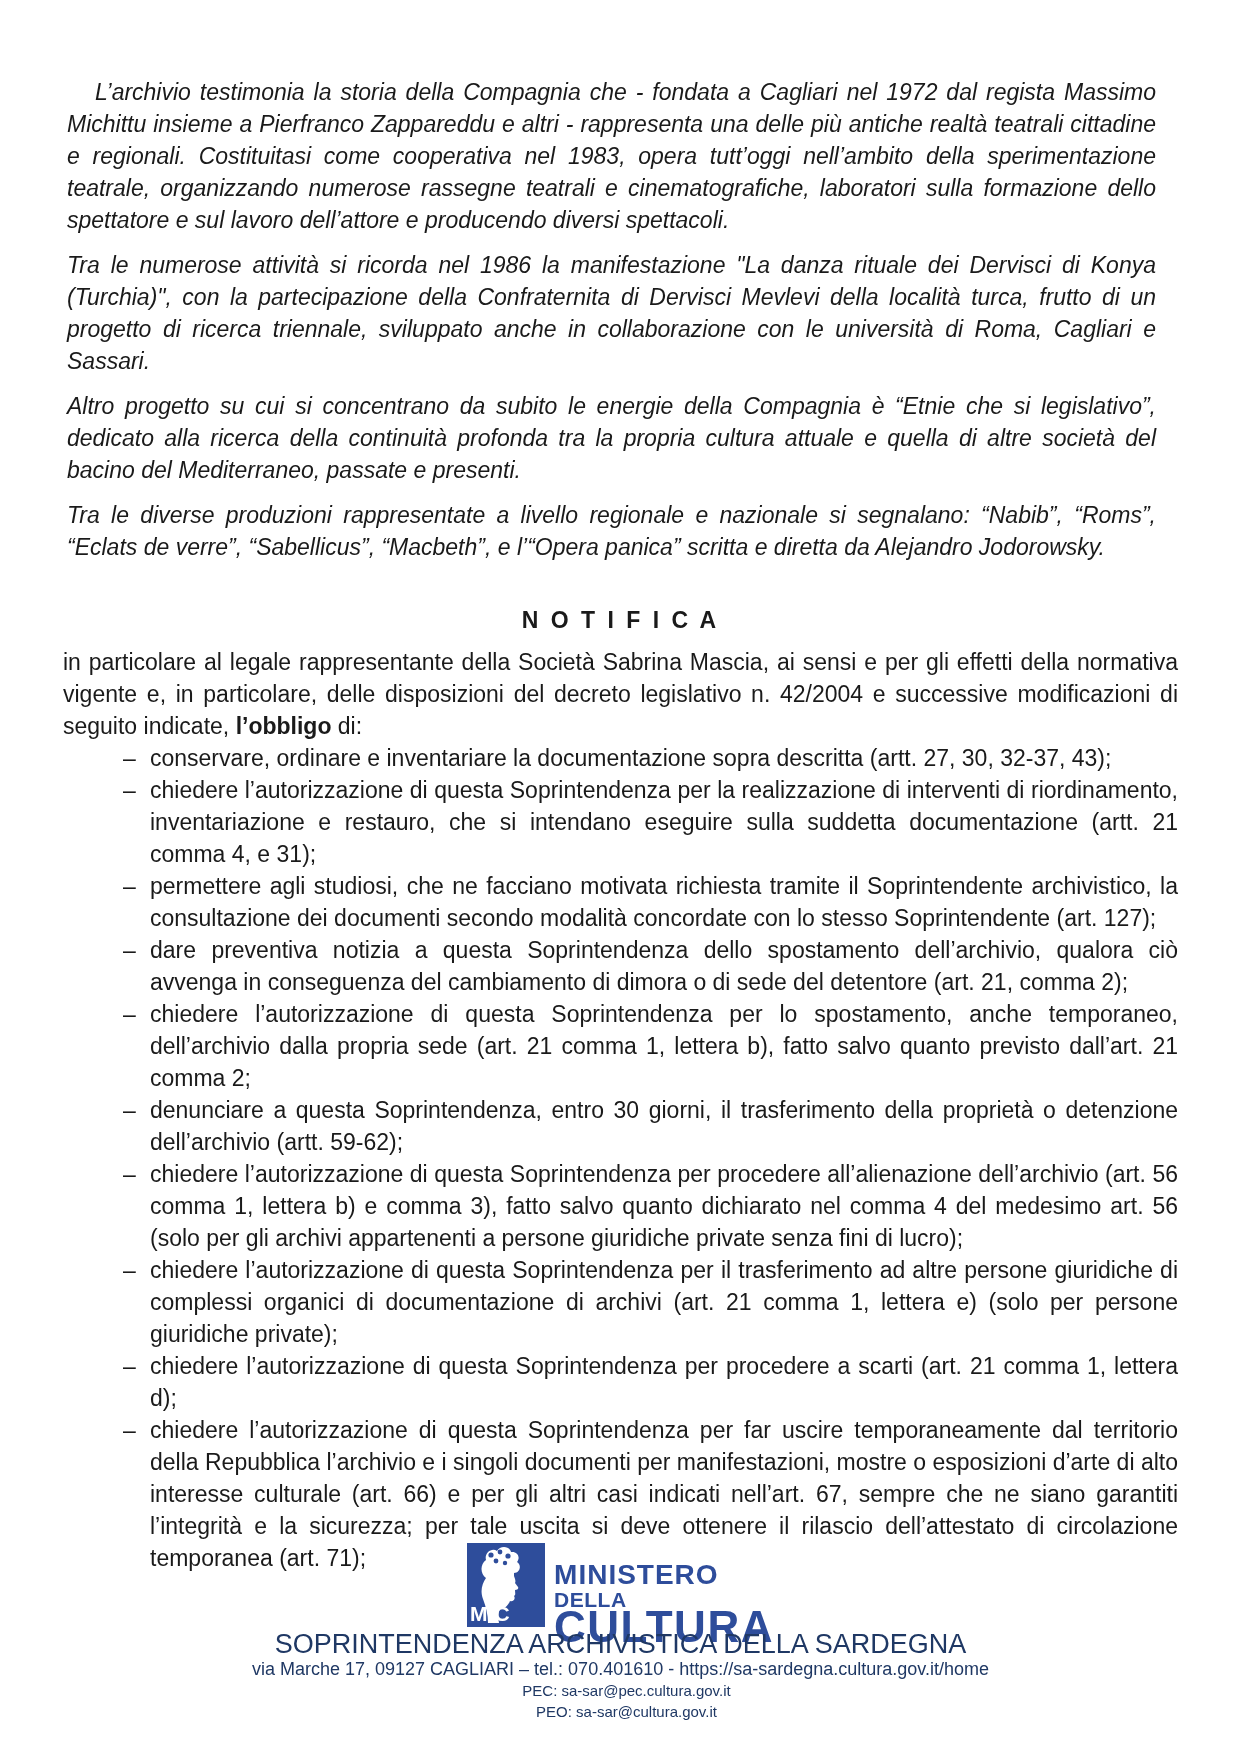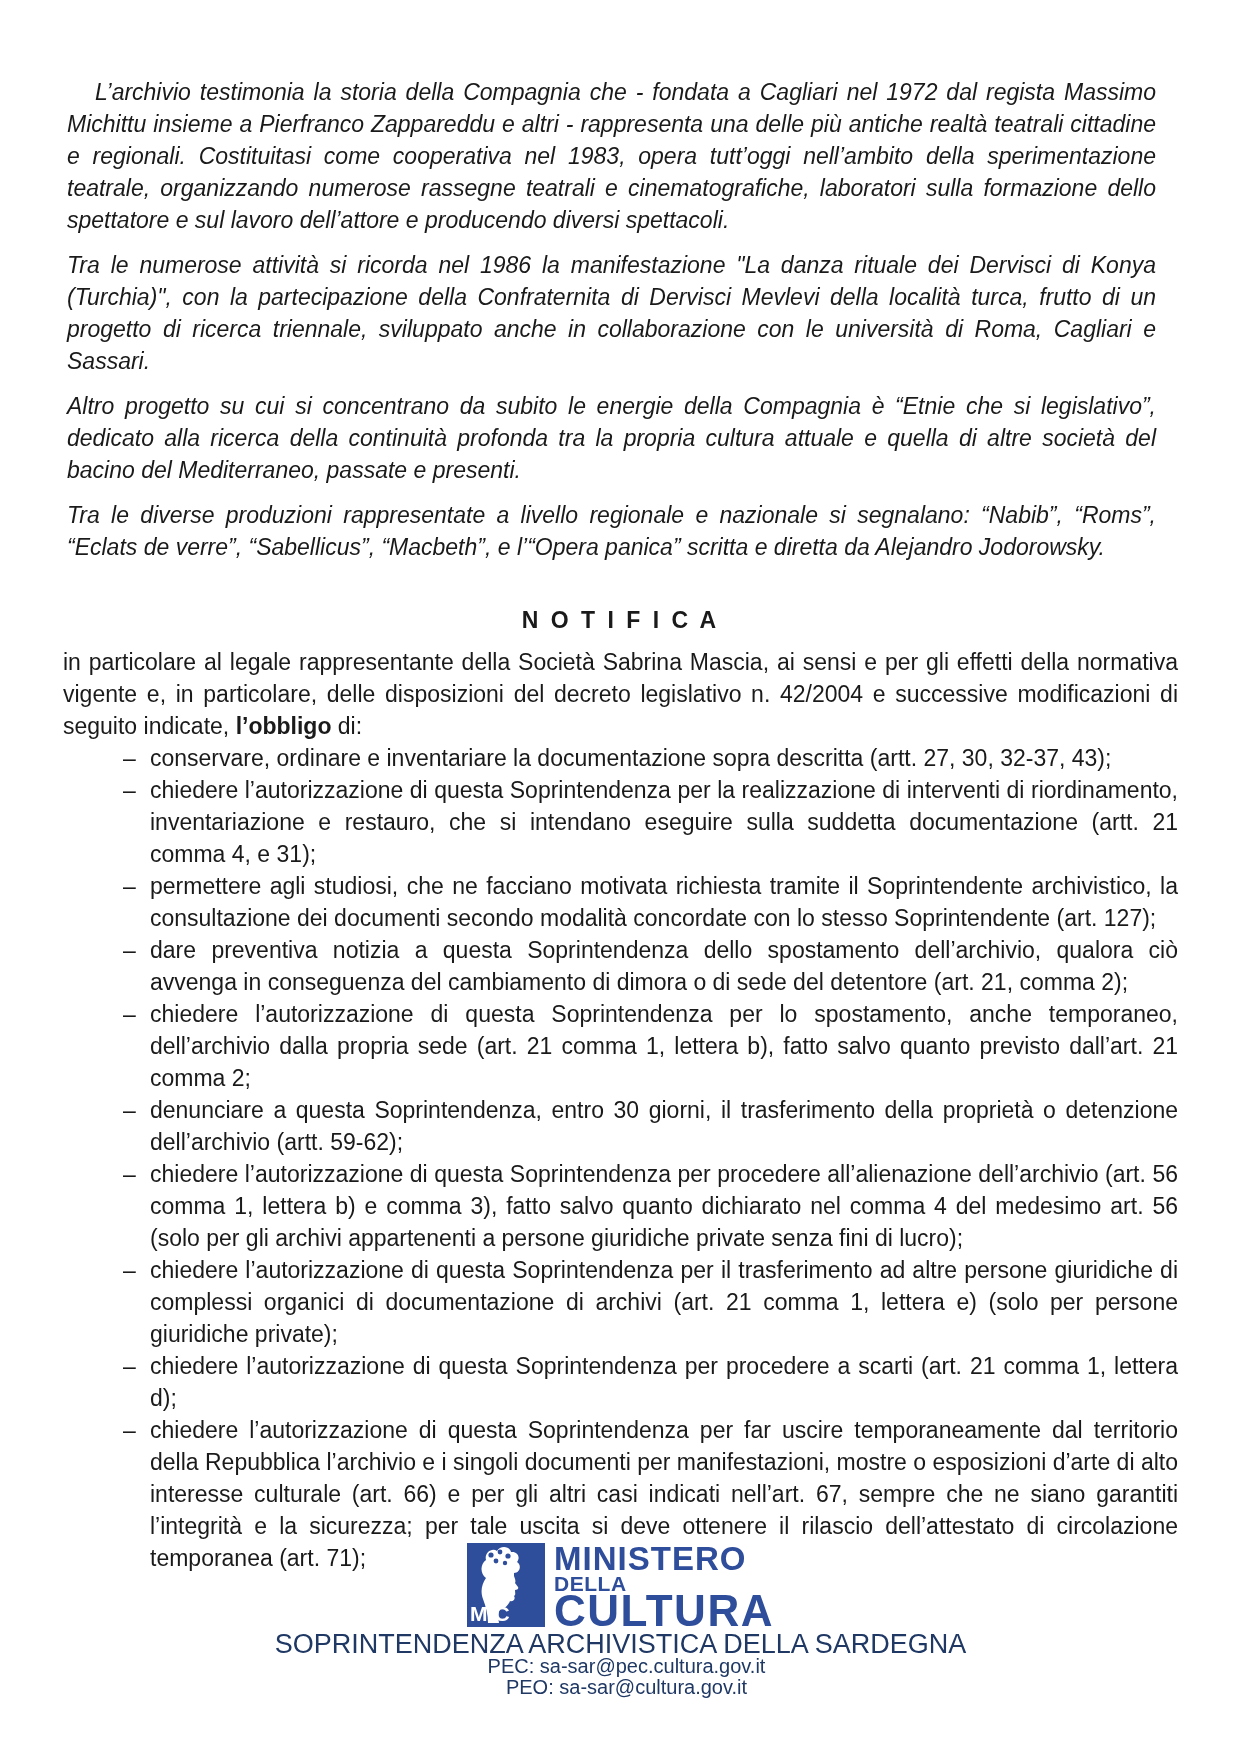--- a/index.html
+++ b/index.html
@@ -92,38 +92,38 @@
     font-size:21px;
     letter-spacing:0.5px;
   }
   .logo-square svg{position:absolute;top:0;left:0;}
   .ministry{
     text-align:left;
     color:var(--logo-blue,#2e4d9b);
     font-weight:600;
     padding-top:2px;
   }
-  .ministry .l1{font-size:33px;line-height:27px;letter-spacing:1px;}
+  .ministry .l1{font-size:28px;line-height:27px;letter-spacing:1px;margin-top:16px;}
   .ministry .l2{font-size:21px;line-height:23px;letter-spacing:0.5px;}
   .ministry .l3{font-size:44px;line-height:31px;letter-spacing:1.5px;}
   .office{
     margin-top:3px;
     color:var(--footer-navy,#1f3864);
     font-size:27px;
     line-height:24px;
   }
   .addr{
     margin-top:2px;
     color:var(--footer-navy,#1f3864);
     font-size:18px;
     line-height:22px;
   }
   .pecpeo{
     color:var(--footer-navy,#1f3864);
-    font-size:20px;
+    font-size:15px;
     line-height:21px;
     padding-left:12px;
   }
 </style>
 </head>
 <body>
 
 <div class="page">
   <div class="content">
 
@@ -181,16 +181,17 @@
         </svg>
         <span class="acronym">MiC</span>
       </div>
       <div class="ministry">
         <div class="l1">MINISTERO</div>
         <div class="l2">DELLA</div>
         <div class="l3">CULTURA</div>
       </div>
     </div>
     <div class="office">SOPRINTENDENZA ARCHIVISTICA DELLA SARDEGNA</div>
+    <div class="addr">via Marche 17, 09127 CAGLIARI  –  tel.: 070.401610 - https://sa-sardegna.cultura.gov.it/home</div>
     <div class="pecpeo">PEC: sa-sar@pec.cultura.gov.it</div>
     <div class="pecpeo">PEO: sa-sar@cultura.gov.it</div>
   </div>
 </div>
 
 </body></html>

